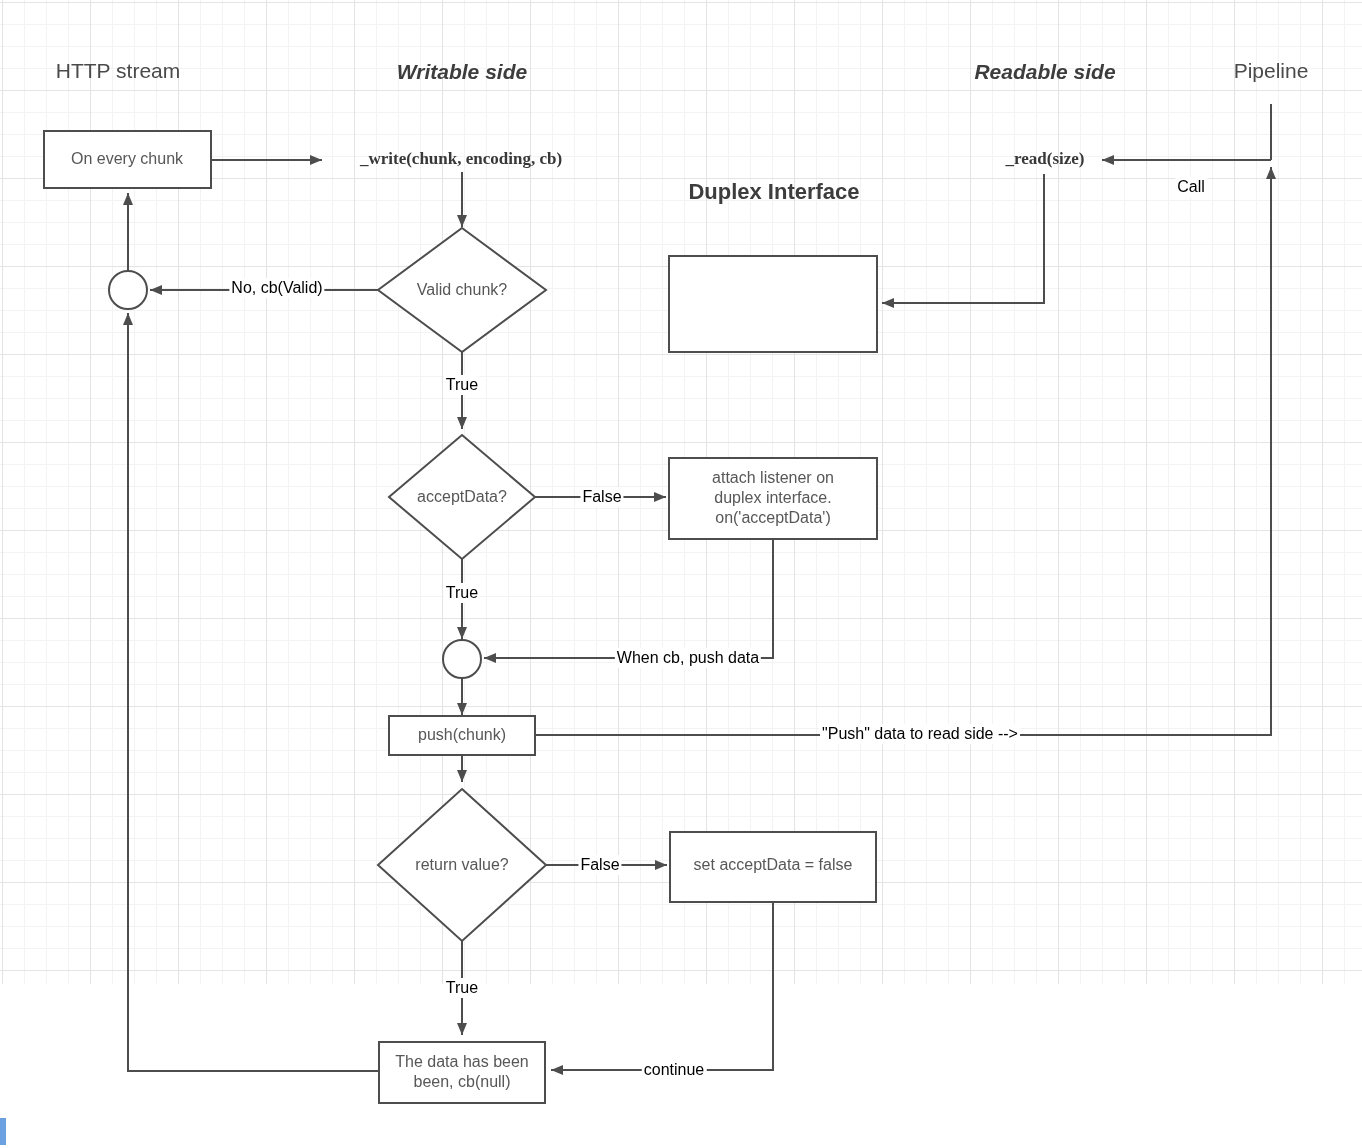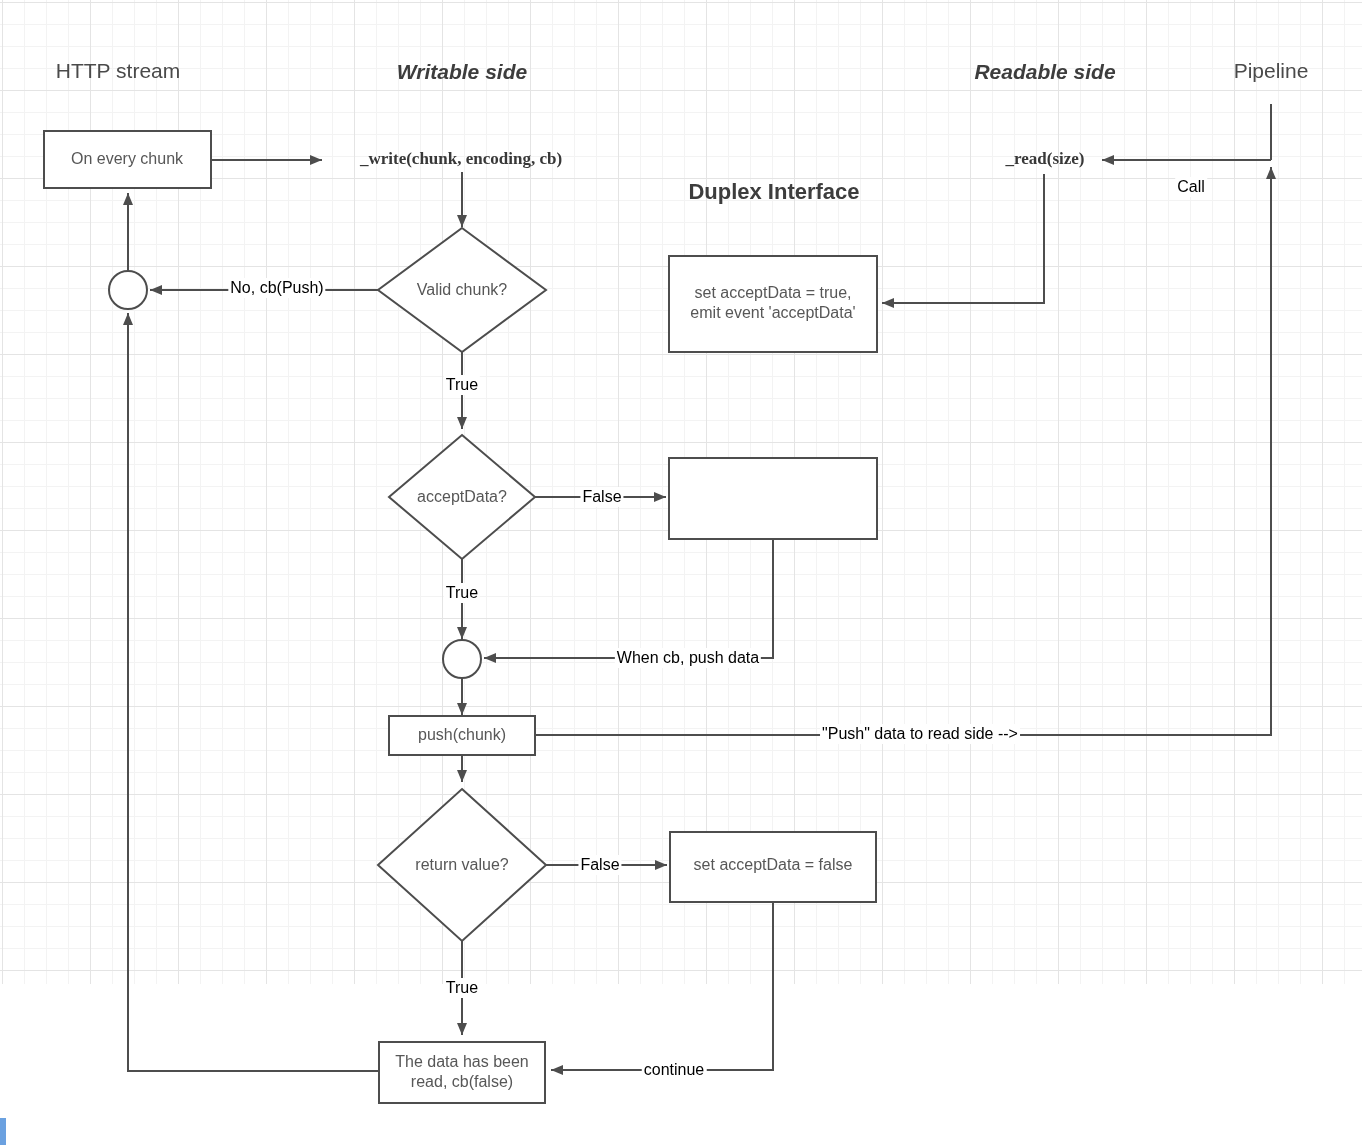--- a/index.html
+++ b/index.html
@@ -83,30 +83,31 @@
   <div class="lbl header bold" style="left:1045px;top:72px;">Readable side</div>
   <div class="lbl header" style="left:1271px;top:71px;">Pipeline</div>
 
   <div class="lbl title" style="left:774px;top:192px;">Duplex Interface</div>
 
   <div class="lbl code-label" style="left:461px;top:159px;">_write(chunk, encoding, cb)</div>
   <div class="lbl code-label" style="left:1045px;top:159px;">_read(size)</div>
 
   <div class="lbl node-text" style="left:127px;top:159px;">On every chunk</div>
   <div class="lbl node-text" style="left:462px;top:290px;">Valid chunk?</div>
-  <div class="lbl node-text" style="left:773px;top:303px;">set acceptData = true,
-emit event 'acceptData'</div>
+  <div class="lbl node-text" style="left:773px;top:498px;">attach listener on
+duplex interface.
+on('acceptData')</div>
   <div class="lbl node-text" style="left:462px;top:497px;">acceptData?</div>
   <div class="lbl node-text" style="left:462px;top:735px;text-align:center;">push(chunk)</div>
   <div class="lbl node-text" style="left:462px;top:865px;">return value?</div>
   <div class="lbl node-text" style="left:773px;top:865px;">set acceptData = false</div>
   <div class="lbl node-text" style="left:462px;top:1072px;">The data has been
-read, cb(false)</div>
+been, cb(null)</div>
 
-  <div class="lbl edge-label" style="left:277px;top:288px;">No, cb(Push)</div>
+  <div class="lbl edge-label" style="left:277px;top:288px;">No, cb(Valid)</div>
   <div class="lbl edge-label" style="left:462px;top:385px;">True</div>
   <div class="lbl edge-label" style="left:602px;top:497px;">False</div>
   <div class="lbl edge-label" style="left:462px;top:593px;">True</div>
   <div class="lbl edge-label" style="left:688px;top:658px;">When cb, push data</div>
   <div class="lbl edge-label" style="left:920px;top:734px;">"Push" data to read side --&gt;</div>
   <div class="lbl edge-label" style="left:600px;top:865px;">False</div>
   <div class="lbl edge-label" style="left:462px;top:988px;">True</div>
   <div class="lbl edge-label" style="left:674px;top:1070px;">continue</div>
   <div class="lbl edge-label" style="left:1191px;top:163px;margin-top:24px;">Call</div>
 

